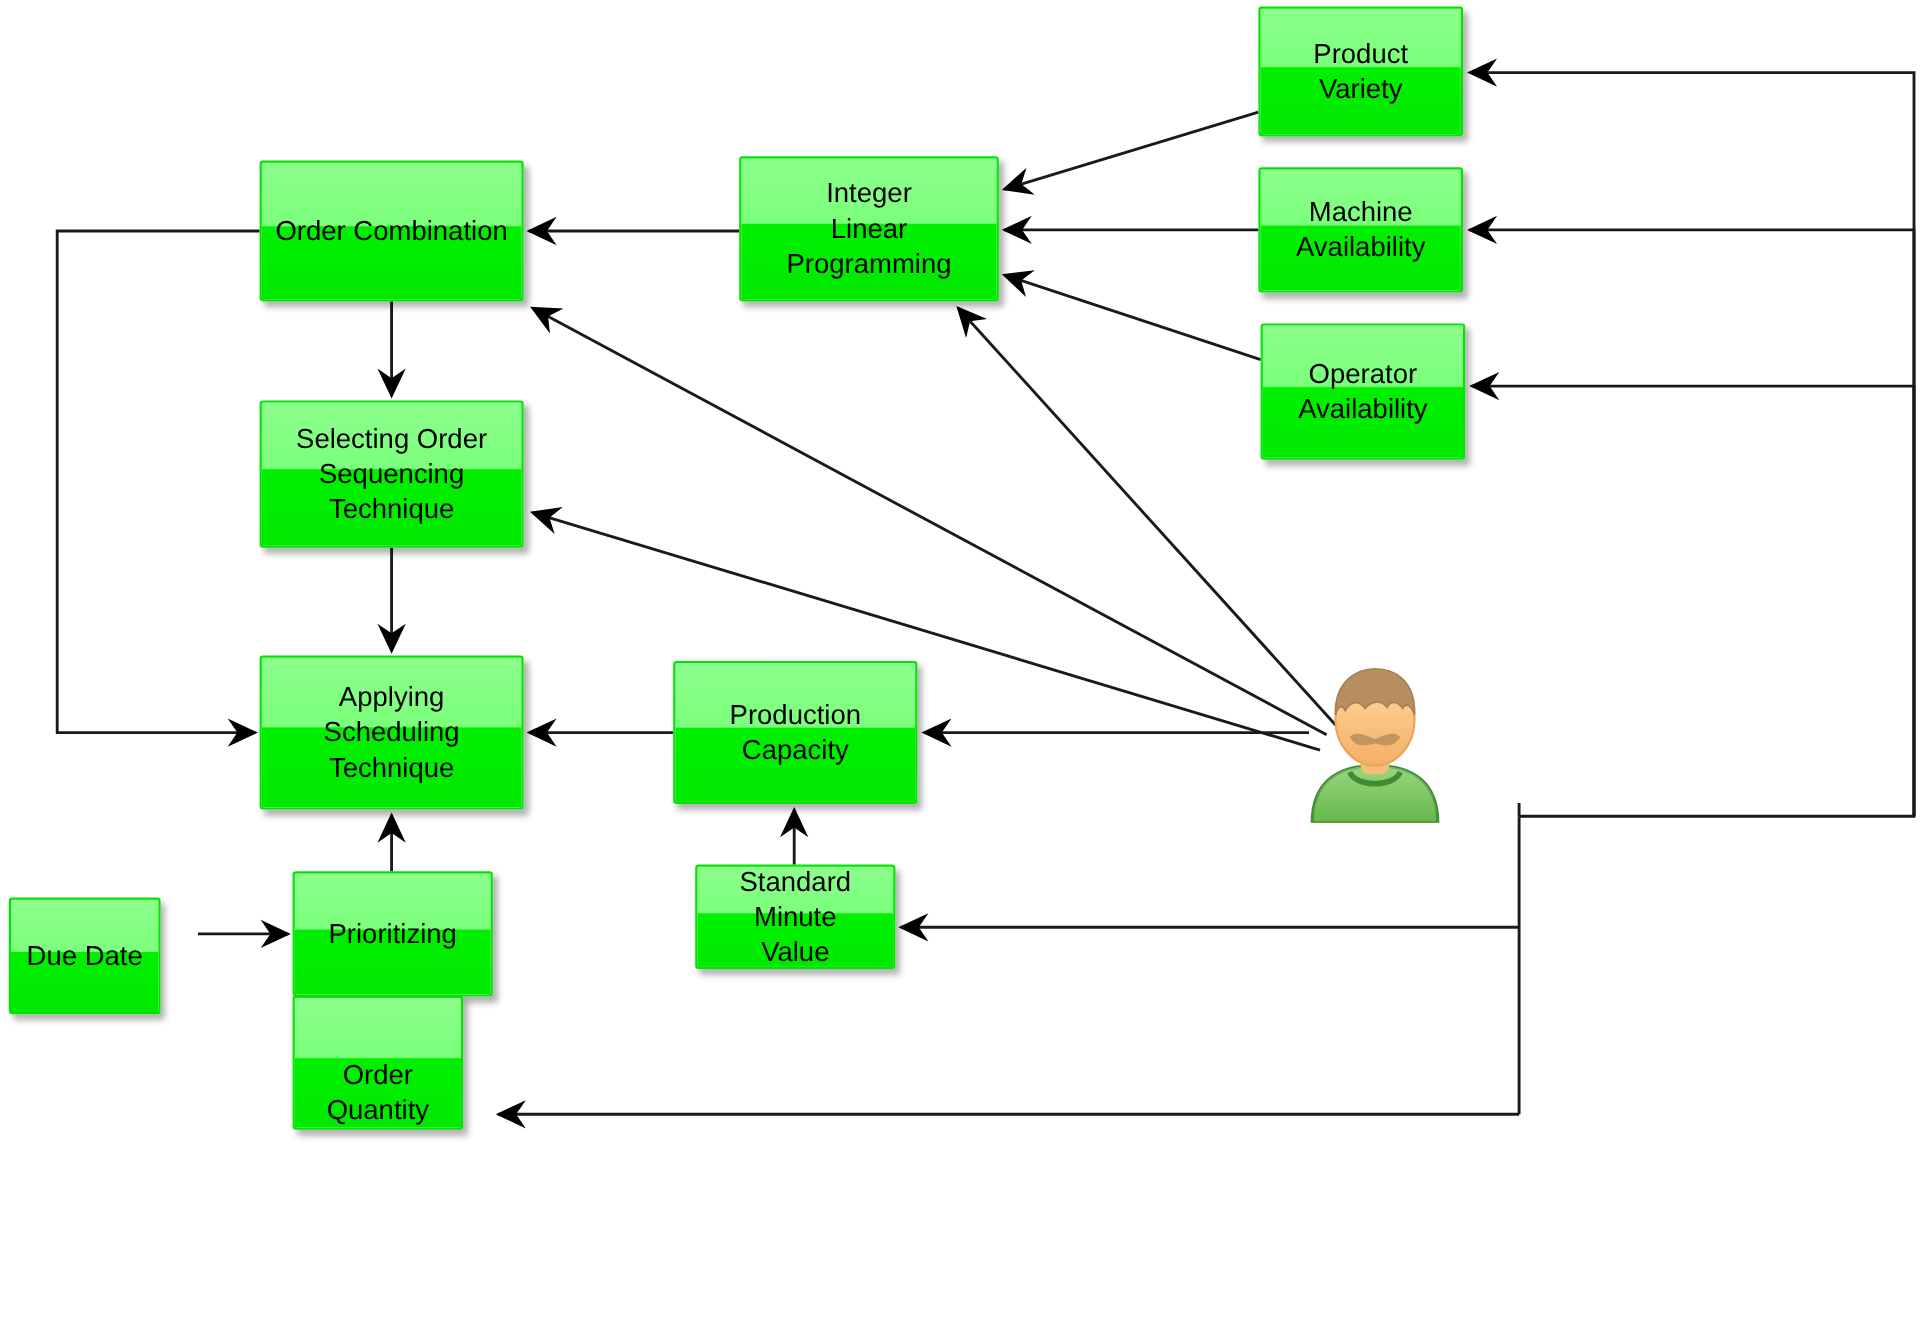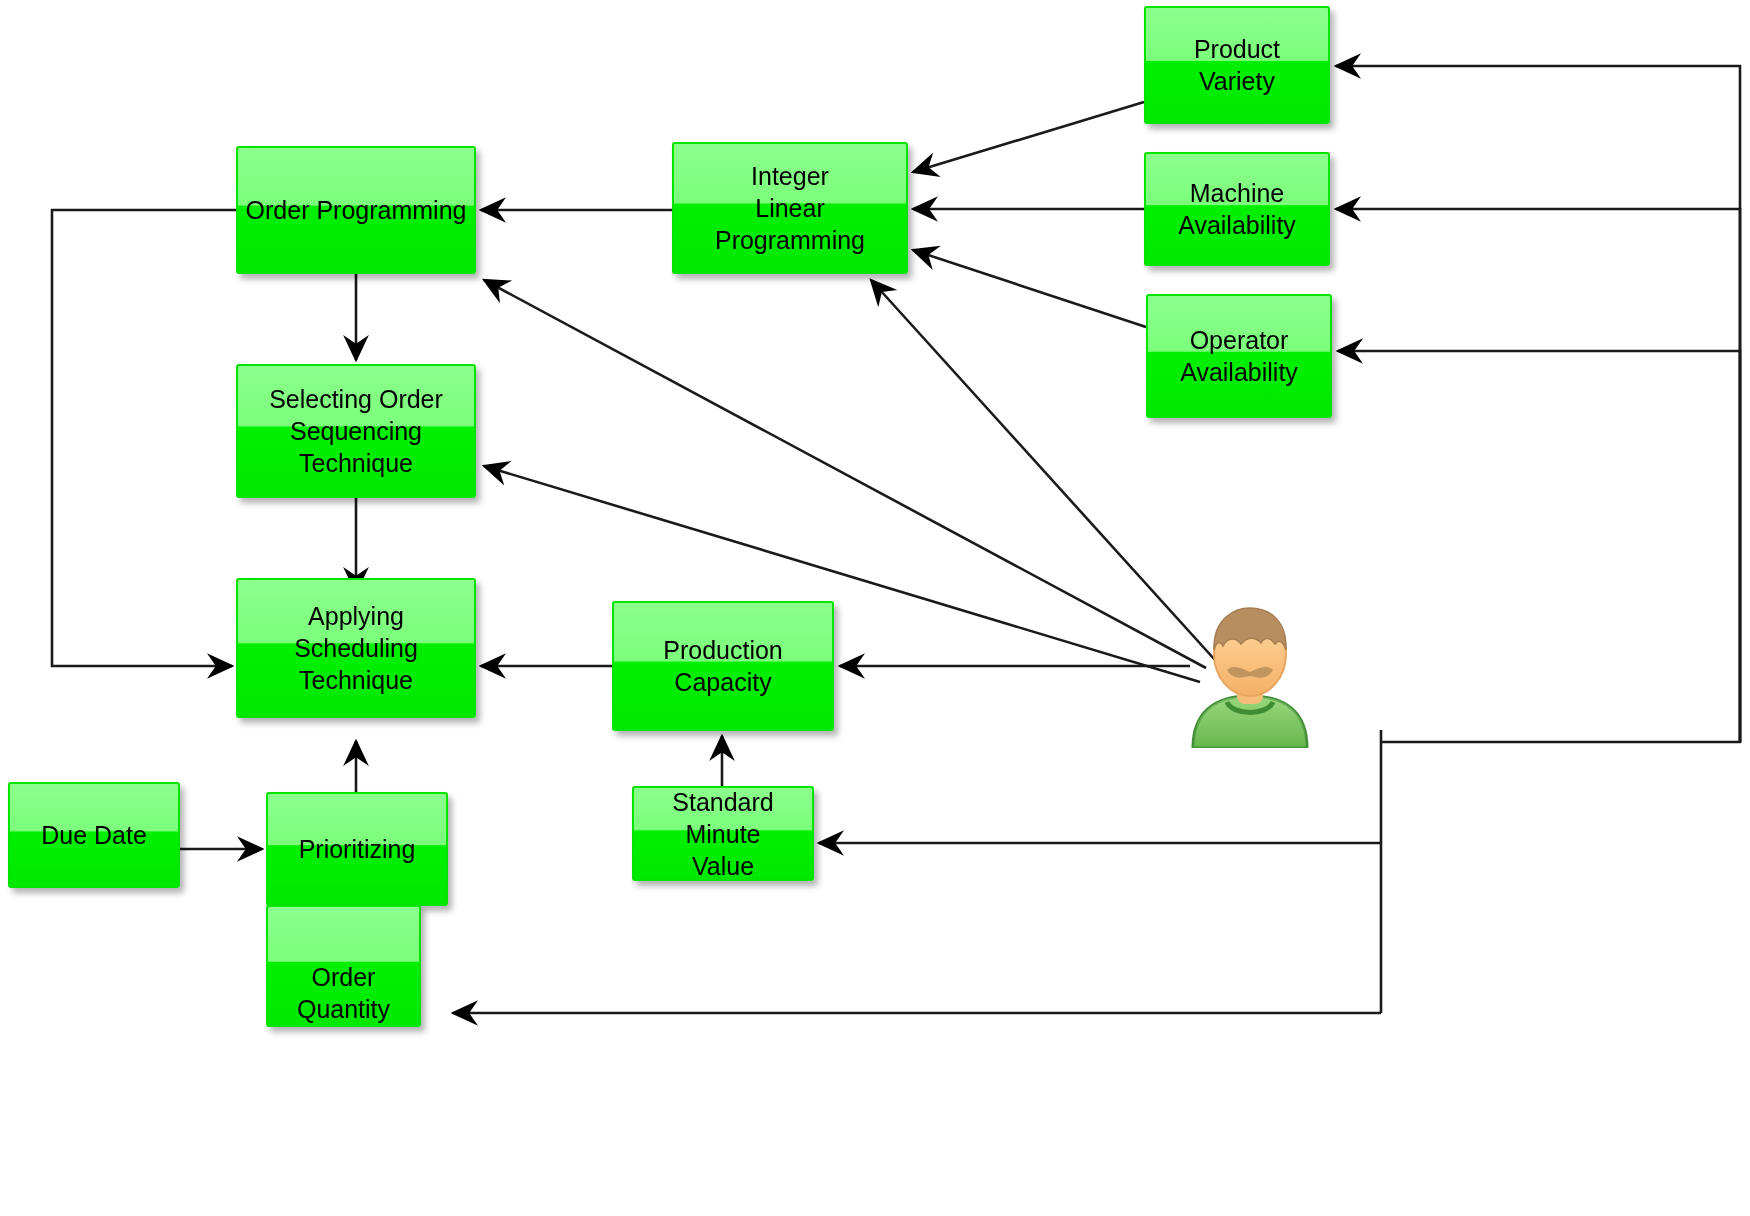--- a/index.html
+++ b/index.html
@@ -81,36 +81,36 @@
       <path d="M1740,742 L1740,351 L1338,351"></path>
     </g>
 
     <g stroke="#1A1A1A" stroke-width="2.6" fill="none">
       <path d="M1381,742 L1381,1013"></path>
       <path d="M1381,730 L1381,742"></path>
     </g>
   </svg>
 
   <div class="node" style="left:236px;top:146px;width:240px;height:128px;">
-    <span class="lbl">Order Programming</span>
+    <span class="lbl">Order Combination</span>
   </div>
 
   <div class="node" style="left:236px;top:364px;width:240px;height:134px;align-items:center;">
     <span class="lbl">Selecting Order
 Sequencing
 Technique</span>
   </div>
 
-  <div class="node" style="left:236px;top:578px;width:240px;height:140px;">
+  <div class="node" style="left:236px;top:596px;width:240px;height:140px;">
     <span class="lbl">Applying
 Scheduling
 Technique</span>
   </div>
 
-  <div class="node" style="left:8px;top:782px;width:172px;height:106px;">
+  <div class="node" style="left:8px;top:816px;width:138px;height:106px;">
     <span class="lbl">Due Date</span>
   </div>
 
   <div class="node" style="left:266px;top:792px;width:182px;height:114px;">
     <span class="lbl">Prioritizing</span>
   </div>
 
   <div class="node" style="left:266px;top:905px;width:155px;height:122px;align-items:flex-end;">
     <span class="lbl">Order
 Quantity</span>

